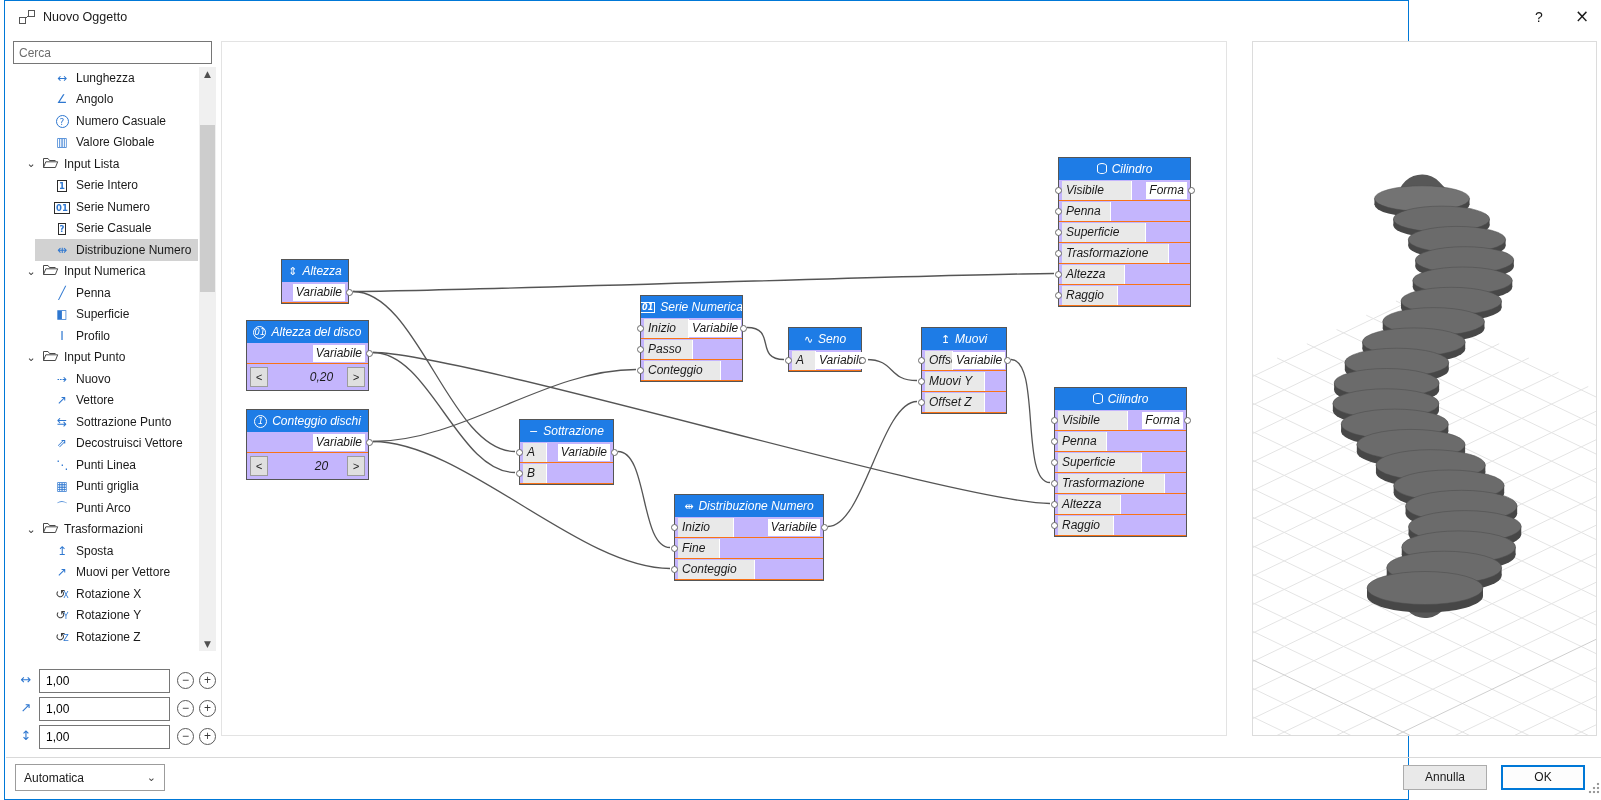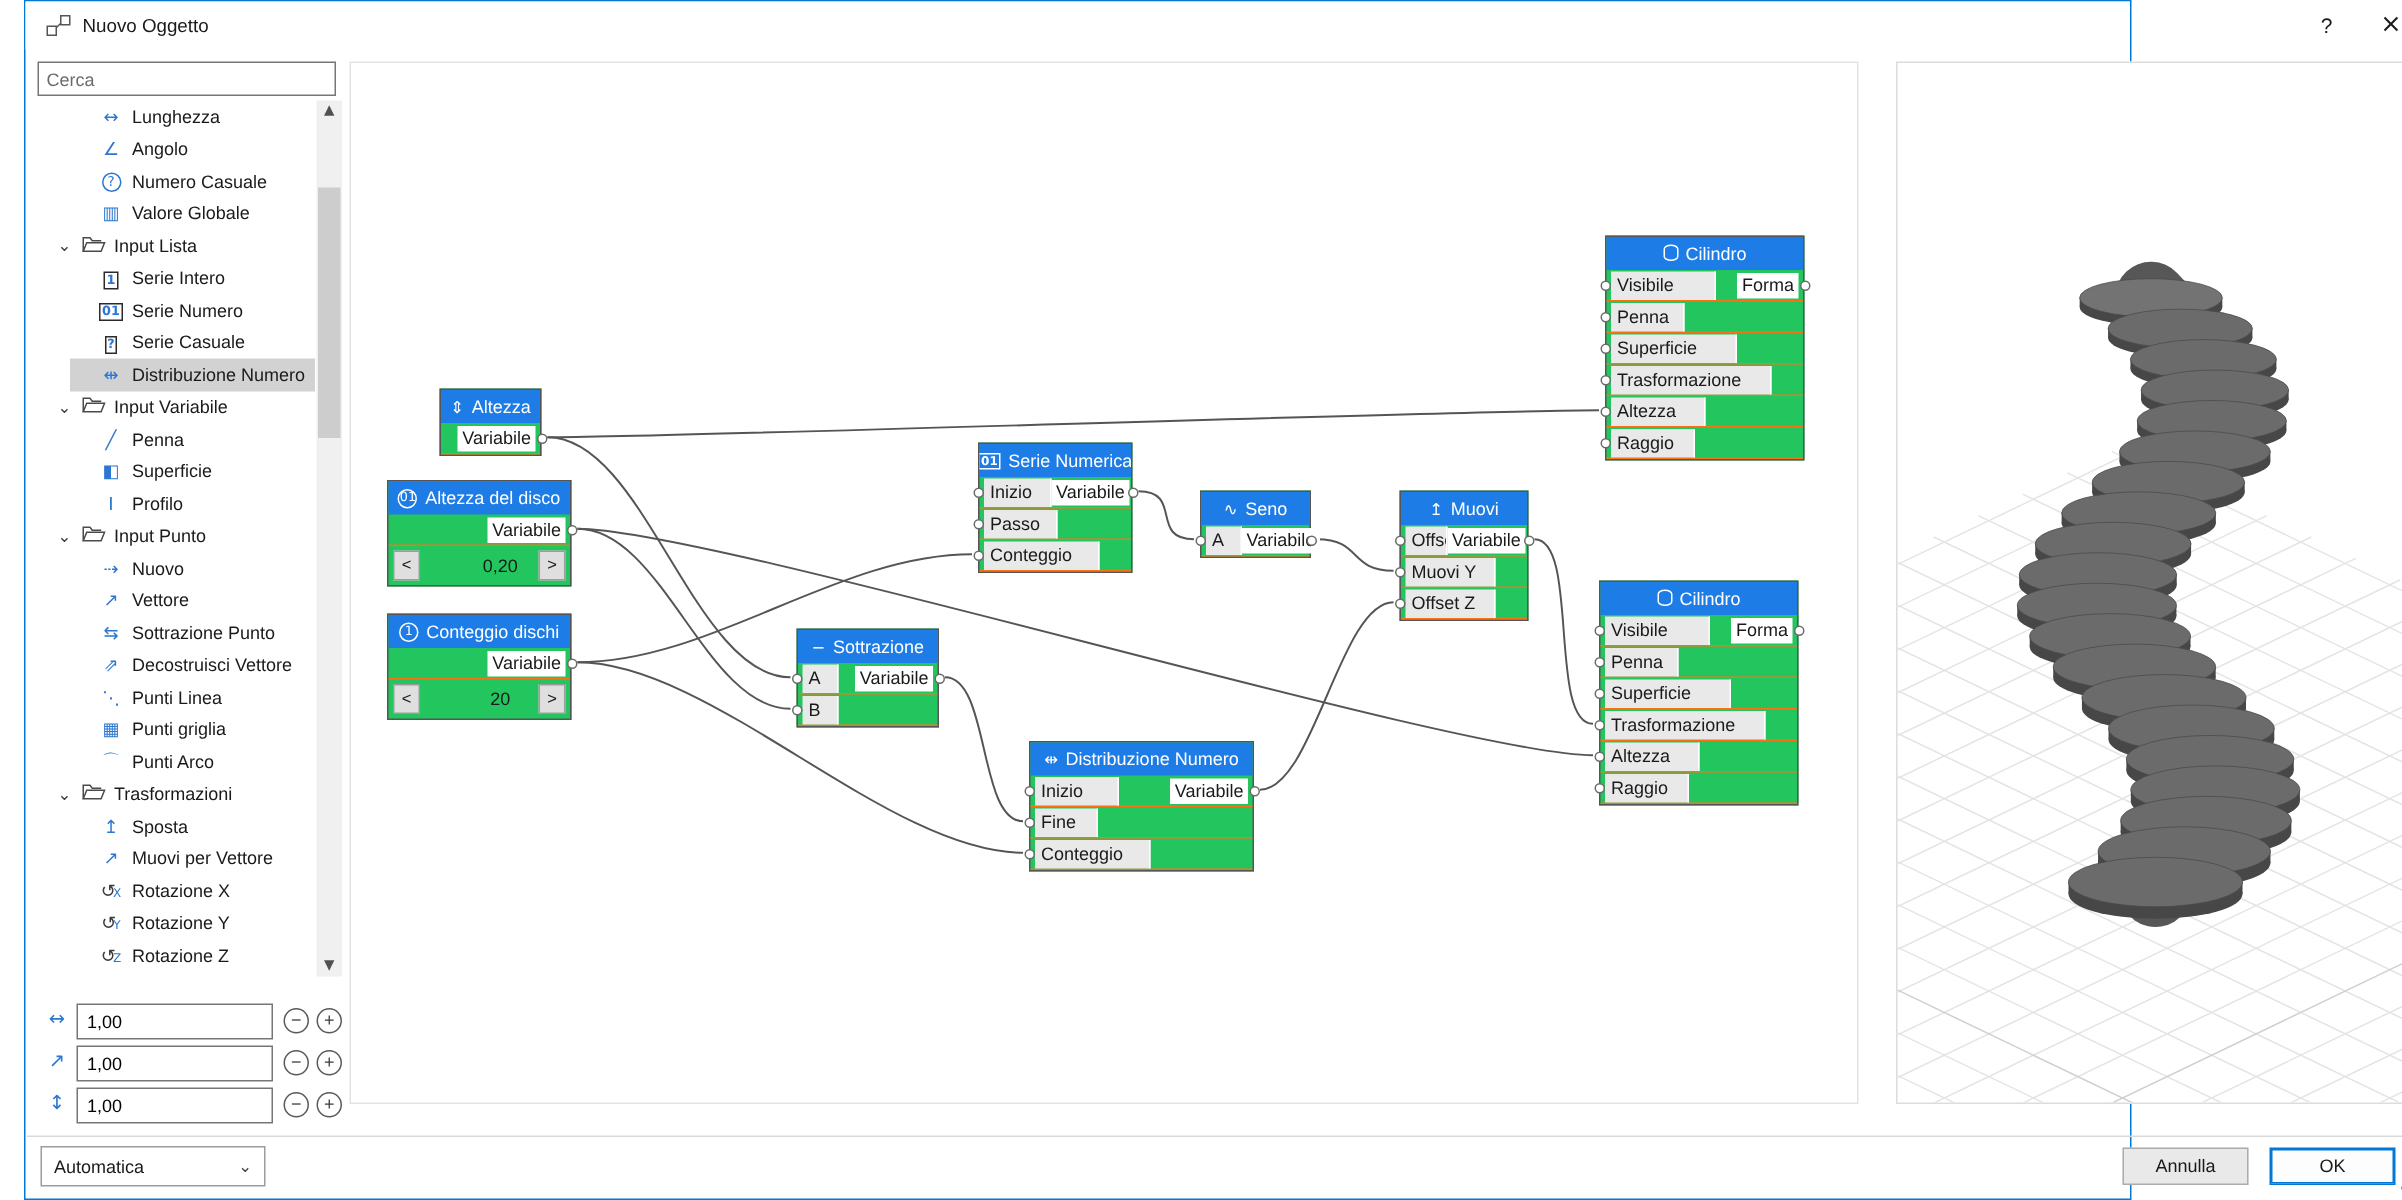--- a/index.html
+++ b/index.html
@@ -1,18 +1,18 @@
 <!DOCTYPE html>
 <html style="--accent: #1e7ce6; --winborder: #0078d7;"><head>
 <meta charset="utf-8">
 <style>
   * { margin:0; padding:0; box-sizing:border-box; }
   html,body { width:1601px; height:800px; overflow:hidden; background:#fff;
     font-family:"Liberation Sans", sans-serif; font-size:12px; color:#1a1a1a; }
-  #win { position:absolute; left:16px; top:0; width:1405px; height:800px;
+  #win { position:absolute; left:4px; top:0; width:1405px; height:800px;
     background:#fff; border:1px solid var(--winborder,#0078d7); }
 
   
   #titlebar { position:absolute; left:0; top:0; width:100%; height:32px; background:#fff; }
   #title-icon { position:absolute; left:13px; top:8px; }
   #title-text { position:absolute; left:38px; top:9px; font-size:12.5px; }
   #help-btn { position:absolute; left:1520px; top:4px; width:28px; height:24px; text-align:center;
     font-size:14px; line-height:24px; cursor:default; }
   #close-btn { position:absolute; left:1562px; top:2px; width:30px; height:26px; text-align:center;
     font-size:17px; line-height:26px; font-family:"DejaVu Sans",sans-serif; }
@@ -64,21 +64,21 @@
       radial-gradient(circle at 10px 6px,  #9a9a9a 1.2px, transparent 1.6px),
       radial-gradient(circle at 6px 10px,  #9a9a9a 1.2px, transparent 1.6px),
       radial-gradient(circle at 10px 2px,  #9a9a9a 1.2px, transparent 1.6px),
       radial-gradient(circle at 6px 6px,   #9a9a9a 1.2px, transparent 1.6px),
       radial-gradient(circle at 2px 10px,  #9a9a9a 1.2px, transparent 1.6px); }
 
   
   #canvas { position:absolute; left:216px; top:40px; width:1006px; height:695px; background:#fff;
     border:1px solid #e3e3e3; }
   #wires { position:absolute; left:0; top:0; width:1006px; height:695px; }
-  .node { position:absolute; background:#22c55e; border:1px solid #555; font-size:12px; }
+  .node { position:absolute; background:#c4b5fd; border:1px solid #555; font-size:12px;font-style:italic; }
   .node-header { height:22px; background:var(--accent,#1e7ce6); color:#fff; display:flex; align-items:center;
     justify-content:center; gap:5px; padding:0 4px; white-space:nowrap; overflow:hidden; }
   .node-hicon { font-family:"DejaVu Sans",sans-serif; font-size:11px; line-height:1; }
   .hdr-badge { display:inline-block; border:1px solid #fff; color:#fff; font-size:8px; line-height:9px;
     padding:0 1px; font-weight:bold; }
   .hdr-circ { display:inline-block; border:1px solid #fff; color:#fff; border-radius:50%; width:13px;
     height:13px; line-height:11px; font-size:8.5px; text-align:center; }
   .cyl-shape { display:inline-block; width:10px; height:11px; border:1px solid #fff; border-radius:5px/3px; }
   .port-row { position:relative; height:21px; display:flex; align-items:center; padding:0 3px;
     border-bottom:1px solid #f97316; }
@@ -157,21 +157,21 @@
       <div class="tree-row sel" style="padding-left: 38px;">
         <span class="tree-icon">⇹</span>
         <span class="tree-label">Distribuzione Numero</span>
       </div>
       <div class="tree-row" style="padding-left: 10px;">
         <span class="chev">⌄</span>
         <span class="tree-icon"><svg width="17" height="13" viewBox="0 0 17 13">
             <path d="M1.5 11.5 L1.5 2.5 L6 2.5 L7.5 4.5 L13.5 4.5" fill="none" stroke="#4a4a4a"></path>
             <path d="M1.5 11.5 L3.8 5.8 L15.7 5.8 L13.4 11.5 Z" fill="none" stroke="#4a4a4a"></path>
           </svg></span>
-        <span class="tree-label">Input Variabile</span>
+        <span class="tree-label">Input Numerica</span>
       </div>
       <div class="tree-row" style="padding-left: 38px;">
         <span class="tree-icon">╱</span>
         <span class="tree-label">Penna</span>
       </div>
       <div class="tree-row" style="padding-left: 38px;">
         <span class="tree-icon">◧</span>
         <span class="tree-label">Superficie</span>
       </div>
       <div class="tree-row" style="padding-left: 38px;">

